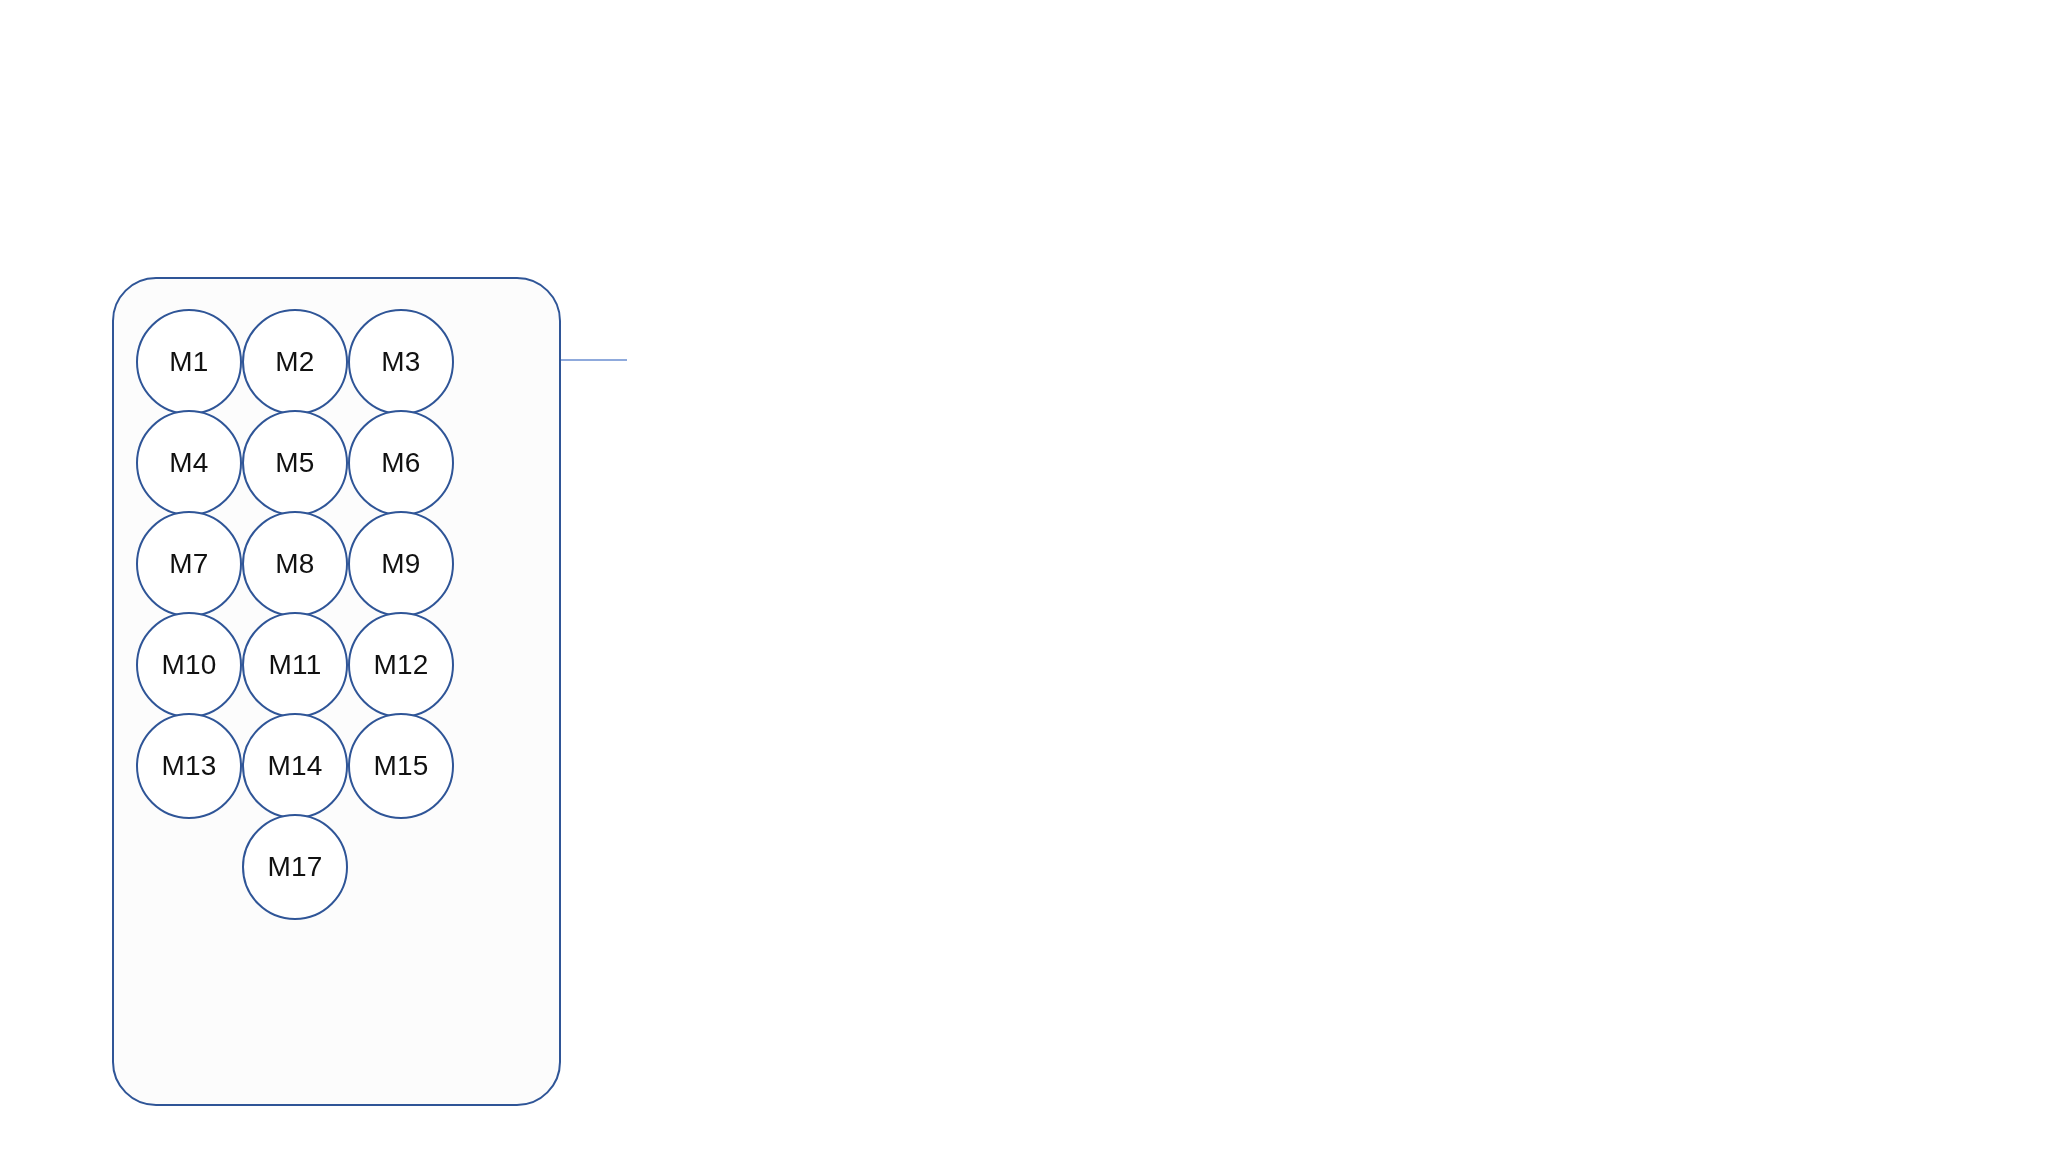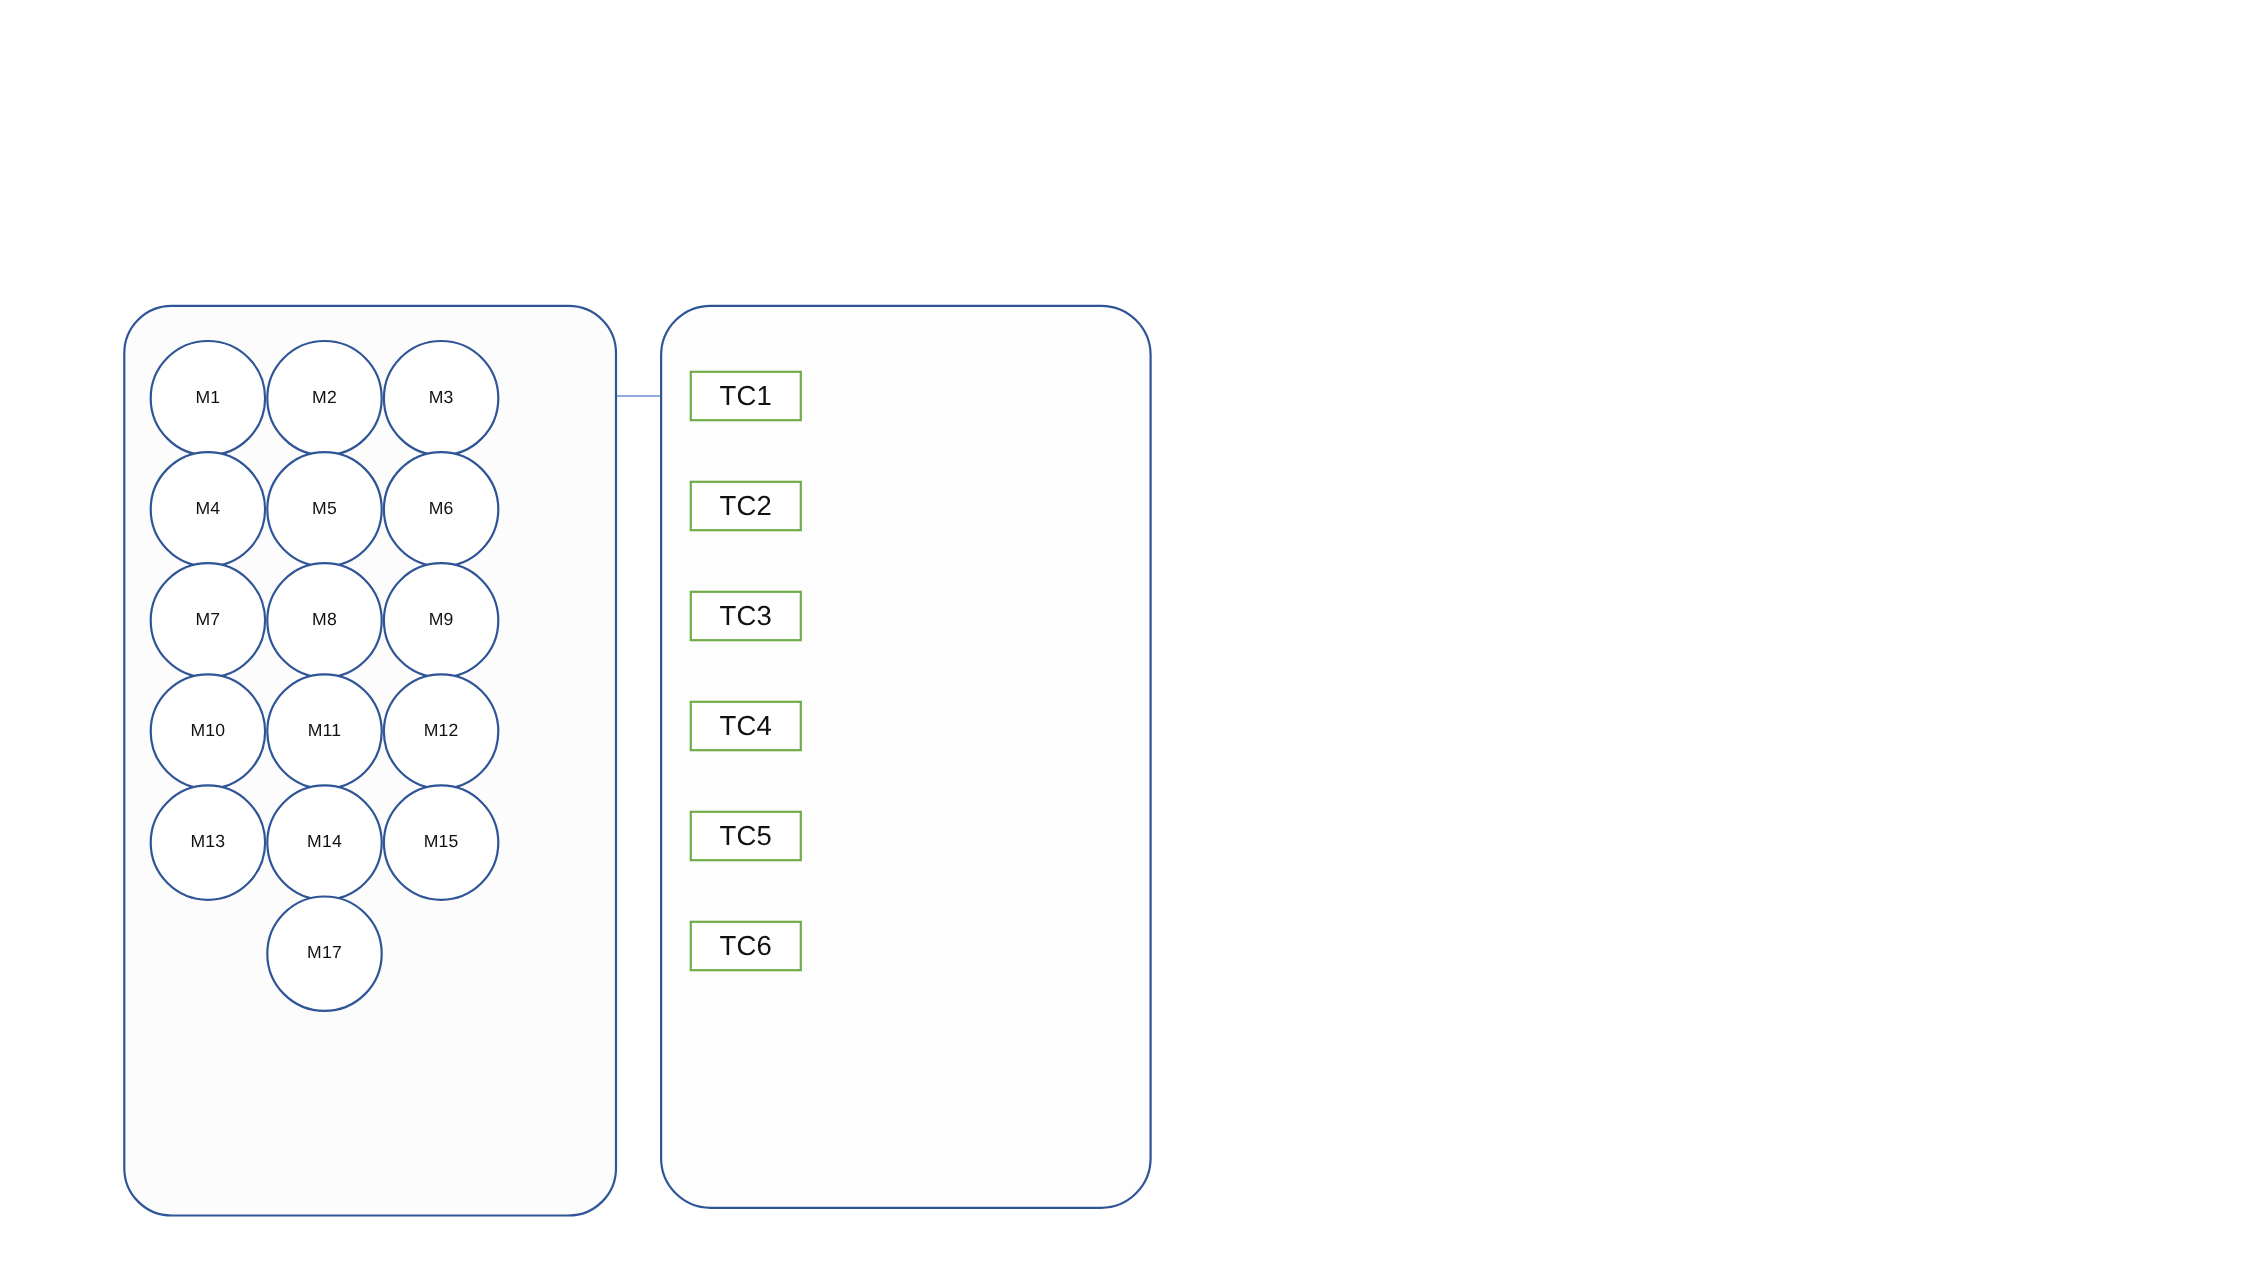--- a/index.html
+++ b/index.html
@@ -65,21 +65,21 @@
     border: 2px solid #2F5597;
     border-radius: 50%;
     background: #FFFFFF;
     display: flex;
     align-items: center;
     justify-content: center;
   }
 
   .module-label {
     color: #111111;
-    font-size: 16px;
+    font-size: 28px;
     line-height: 1;
     letter-spacing: 0.2px;
     white-space: nowrap;
   }
 
   
   #testcase-list {
     position: absolute;
     left: 0;
     top: 0;
@@ -174,36 +174,14 @@
         </div>
         <div class="module-node" style="left: 234px; top: 434px;">
           <span class="module-label">M15</span>
         </div>
         <div class="module-node" style="left: 128px; top: 535px;">
           <span class="module-label">M17</span>
         </div>
       </div>
   </div>
 
-  <div class="group-box" id="testcase-group">
-    <div id="testcase-list">
-        <div class="testcase-node" style="left: 25px; top: 58px;">
-          <span class="testcase-label">TC1</span>
-        </div>
-        <div class="testcase-node" style="left: 25px; top: 158px;">
-          <span class="testcase-label">TC2</span>
-        </div>
-        <div class="testcase-node" style="left: 25px; top: 258px;">
-          <span class="testcase-label">TC3</span>
-        </div>
-        <div class="testcase-node" style="left: 25px; top: 358px;">
-          <span class="testcase-label">TC4</span>
-        </div>
-        <div class="testcase-node" style="left: 25px; top: 458px;">
-          <span class="testcase-label">TC5</span>
-        </div>
-        <div class="testcase-node" style="left: 25px; top: 558px;">
-          <span class="testcase-label">TC6</span>
-        </div>
-      </div>
-  </div>
 
 </div>
 
 </body></html>

